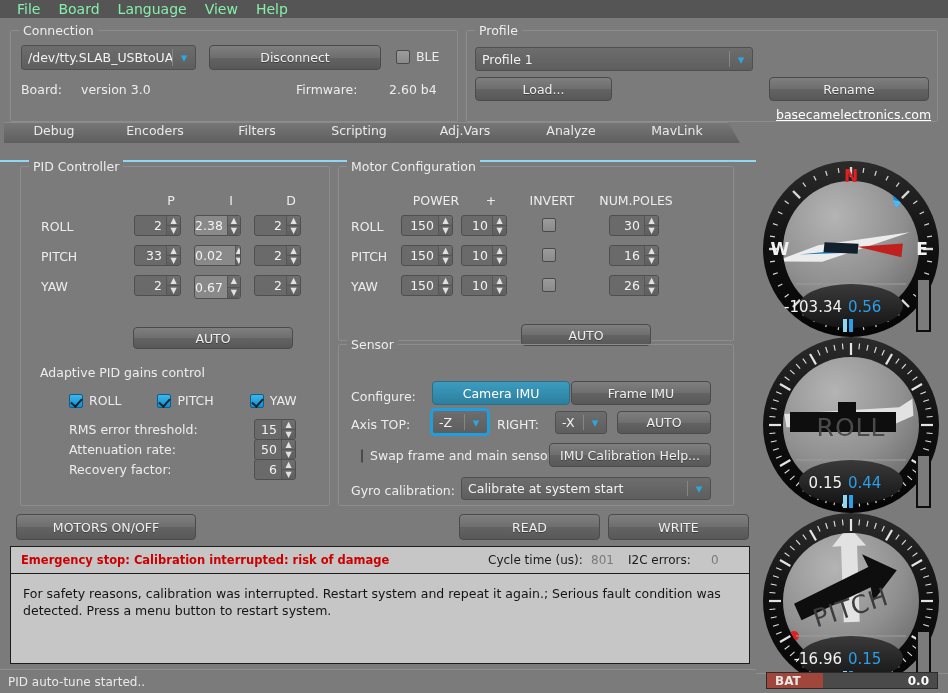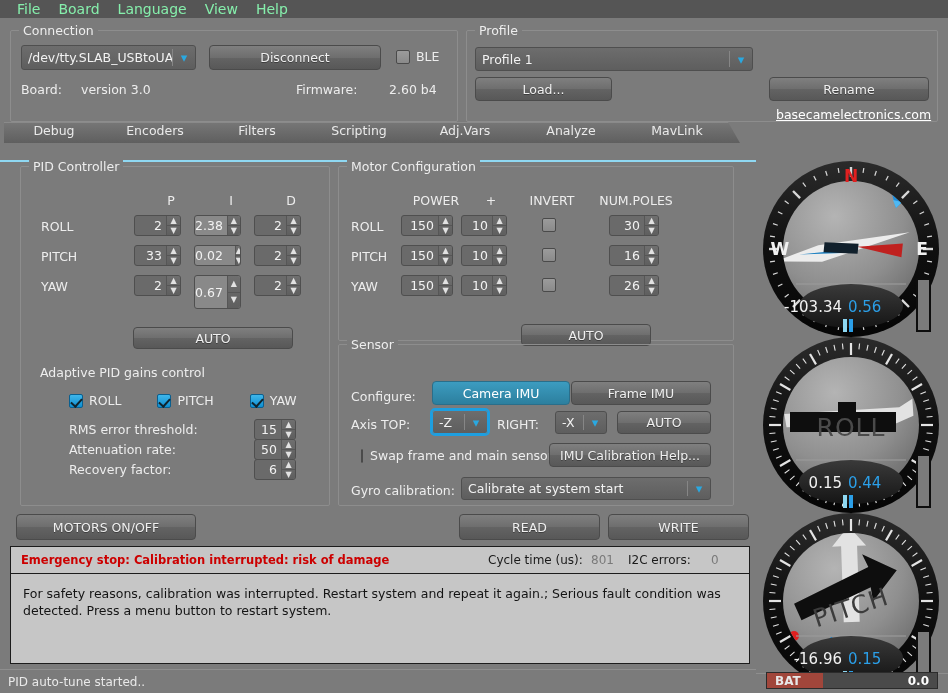--- a/index.html
+++ b/index.html
@@ -330,21 +330,21 @@
             <div style="position:absolute;left:113px;top:0;">
               <div class="spin" style="width:47px;height:21px;">
                 <div class="sval">2</div>
                 <div class="sarrows">
                   <div>▲</div>
                   <div>▼</div>
                 </div>
               </div>
             </div>
             <div style="position:absolute;left:173px;top:0;">
-              <div class="spin light" style="width:47px;height:34px;justify-content:center;">
+              <div class="spin light" style="width:47px;height:24px;justify-content:center;">
                 <div class="sval">0.67</div>
                 <div class="sarrows">
                   <div>▲</div>
                   <div>▼</div>
                 </div>
               </div>
             </div>
             <div style="position:absolute;left:233px;top:0;">
               <div class="spin" style="width:47px;height:21px;">
                 <div class="sval">2</div>

